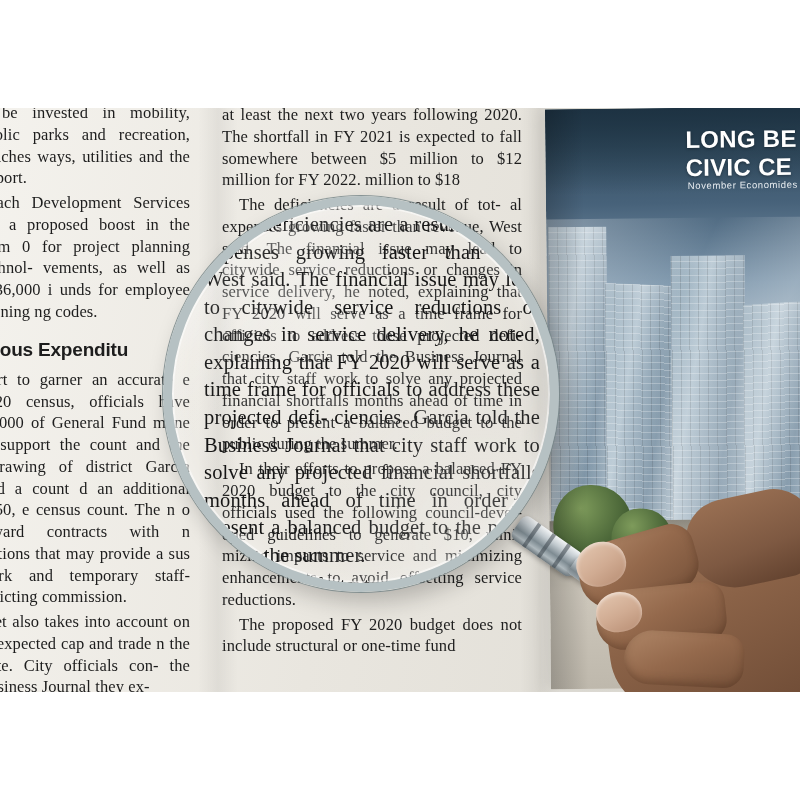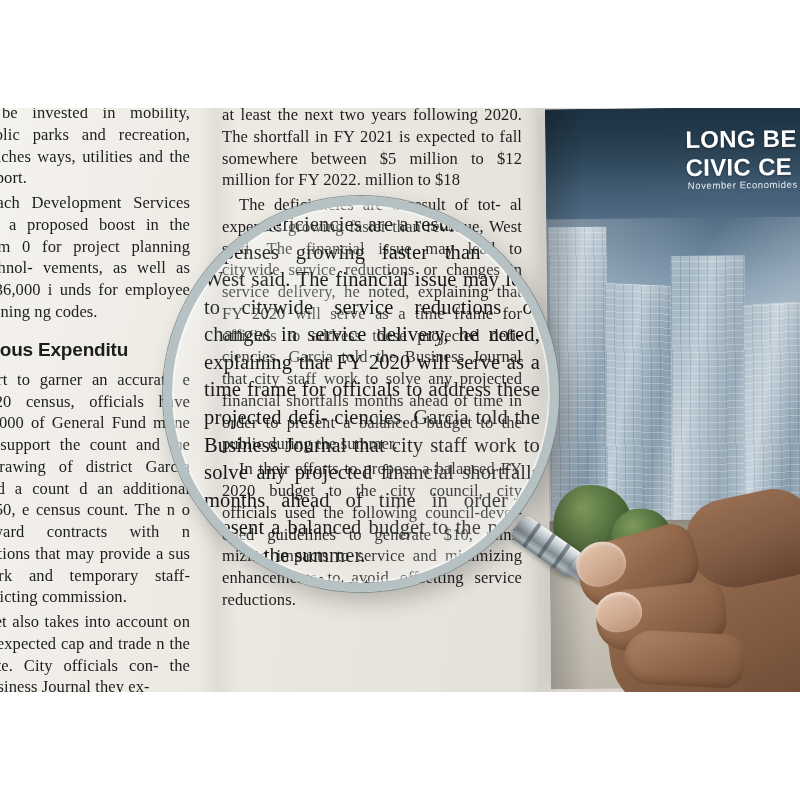--- a/index.html
+++ b/index.html
@@ -341,20 +341,21 @@
       <p class="noind">Beach Development Services are a proposed boost in the form 0 for project planning technol- vements, as well as $136,000 i unds for employee training ng codes.</p>
       <h3>neous Expenditu</h3>
       <p class="noind">ffort to garner an accurate e 2020 census, officials have 00,000 of General Fund mone to support the count and the redrawing of district Garcia said a count d an additional $350, e census count. The n o toward contracts with n izations that may provide a sus work and temporary staff- istricting commission.</p>
       <p class="noind">dget also takes into account on of expected cap and trade n the state. City officials con- the Business Journal they ex-</p>
     </div>
 
     <div class="col" id="col-mid">
       <p class="noind">at least the next two years following 2020. The shortfall in FY 2021 is expected to fall somewhere between $5 million to $12 million for FY 2022. million to $18</p>
       <p>The deficiencies are a result of tot- al expenses growing faster than revenue, West said. The financial issue may lead to citywide service reductions or changes in service delivery, he noted, explaining that FY 2020 will serve as a time frame for officials to address these projected defi- ciencies. Garcia told the Business Journal that city staff work to solve any projected financial shortfalls months ahead of time in order to present a balanced budget to the public during the summer.</p>
       <p>In their efforts to propose a balanced FY 2020 budget to the city council, city officials used the following council-devel- oped guidelines to generate $10, mini- mizing impacts to service and minimizing enhancements to avoid offsetting service reductions.</p>
+      <p>The proposed FY 2020 budget does not include structural or one-time fund</p>
     </div>
 
     <div id="brochure">
       <div class="sky"></div>
       <div class="sky-dark"></div>
 
       <div class="tower t1"></div>
       <div class="tower t2"></div>
       <div class="tower t3"></div>
       <div class="tower t4"></div>

